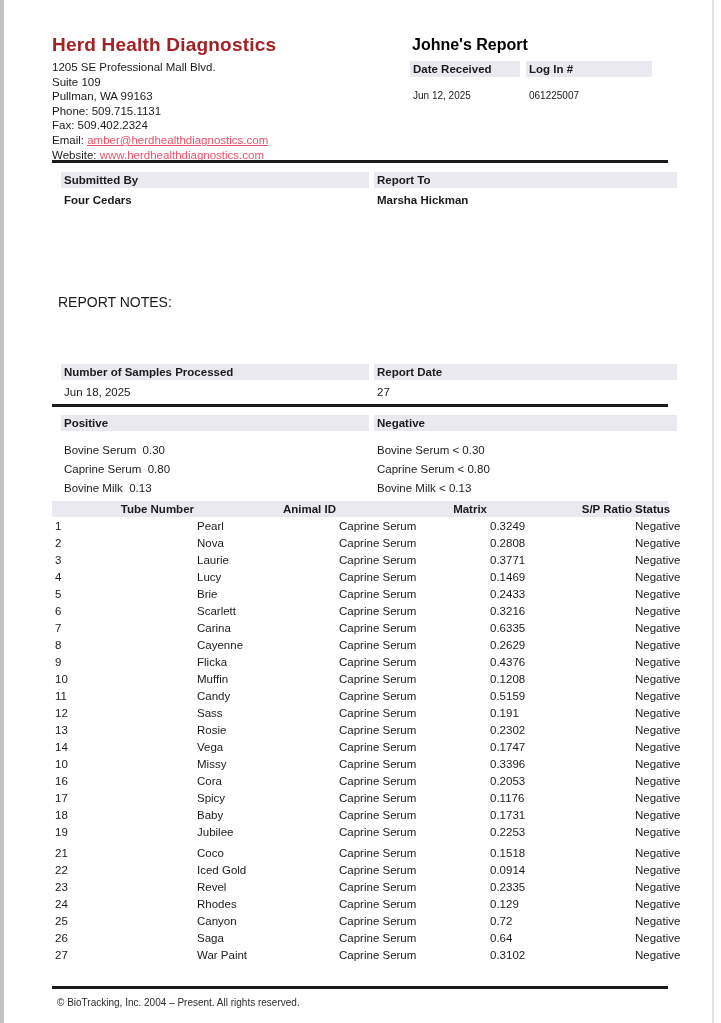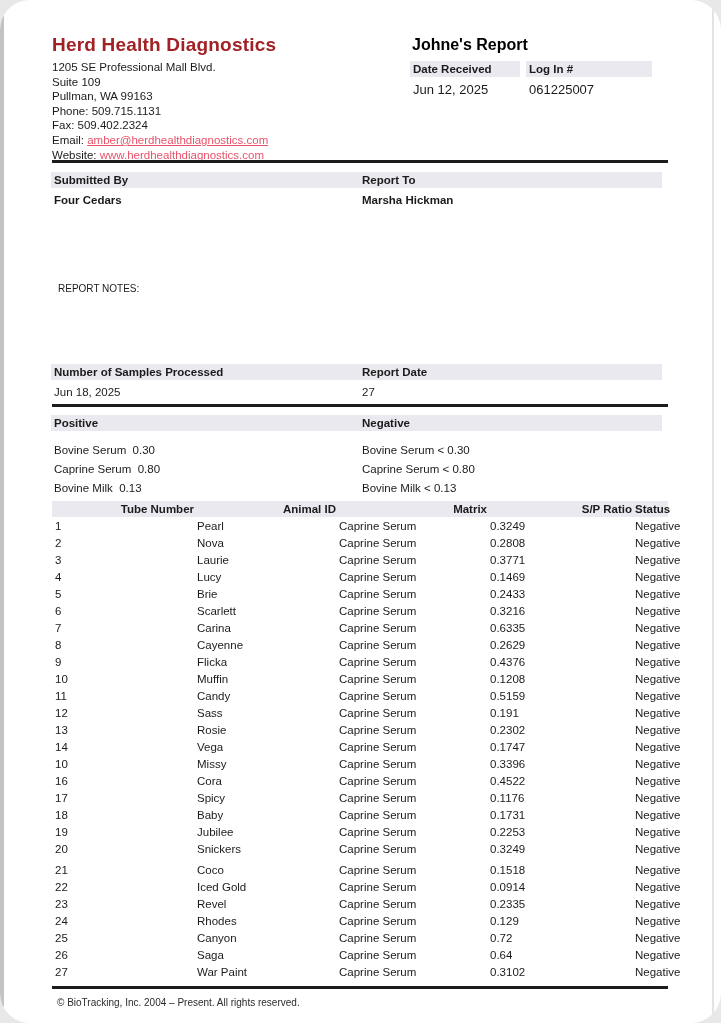--- a/index.html
+++ b/index.html
@@ -1,47 +1,47 @@
 <!DOCTYPE html>
 <html><head>
 <meta charset="utf-8">
 <style>
   html,body{margin:0;padding:0;background:#e8e8e8;}
   .page{
     position:relative;width:721px;height:1023px;background:#ffffff;
     font-family:"Liberation Sans","DejaVu Sans",sans-serif;color:#1b1b1b;
-    overflow:hidden;margin:0 auto;border-radius:30px;
+    overflow:hidden;margin:0 auto;
   }
   .edge-left{position:absolute;left:0;top:0;width:4px;height:1023px;background:#c3c3c3;}
   .edge-right{position:absolute;left:712px;top:0;width:2px;height:1023px;background:#e3e3e5;}
 
   
   .clinic{position:absolute;left:52px;top:34px;width:370px;}
   .clinic h1{margin:0 0 4px 0;font-size:19px;font-weight:bold;color:var(--brand-red);letter-spacing:.2px;}
   .clinic .line{font-size:11.5px;line-height:14.6px;}
   .clinic a{color:var(--link-red);text-decoration:underline;cursor:pointer;}
 
   
   .report-head{position:absolute;left:410px;top:36px;width:242px;}
   .report-head .title{font-size:16px;font-weight:bold;margin:0 0 7px 2px;color:#000;}
   .mini-grid{display:grid;grid-template-columns:110px 126px;column-gap:6px;}
   .bar-cell{background:var(--bar-gray);font-size:11.5px;font-weight:bold;padding:2px 0 2px 3px;}
-  .val-cell{font-size:13px;padding:5px 0 0 3px;}
+  .val-cell{font-size:10px;padding:5px 0 0 3px;margin-top:8px;}
 
   .rule{position:absolute;left:52px;width:616px;height:2.5px;background:#1c1c1c;}
   .rule1{top:160px;} .rule2{top:404px;} .rule3{top:986px;}
 
   
-  .two-col{position:absolute;left:51px;width:616px;display:grid;grid-template-columns:308px 303px;}
+  .two-col{position:absolute;left:61px;width:616px;display:grid;grid-template-columns:308px 303px;column-gap:5px;}
   .sec-submitted{top:172px;} .sec-dates{top:364px;} .sec-thresh{top:415px;}
   .two-col .value{background:none;font-weight:bold;padding:6px 0 0 3px;font-size:11.5px;}
   .thresh-line{font-size:11.5px;line-height:19px;padding-left:3px;white-space:pre;}
   .thresh-body{padding-top:10px;}
 
-  .notes{position:absolute;left:58px;top:283px;font-size:10px;}
+  .notes{position:absolute;left:58px;top:294px;font-size:14px;}
 
   
   .results{position:absolute;left:52px;top:501px;width:616px;border-collapse:collapse;table-layout:fixed;}
   .results col.c1{width:142px;} .results col.c2{width:142px;}
   .results col.c3{width:151px;} .results col.c4{width:145px;} .results col.c5{width:36px;}
   .results th{background:var(--bar-gray);font-size:11.5px;font-weight:bold;text-align:right;padding:2px 0 2px 3px;}
   .results th.num-col,.results td.num-col{text-align:right;padding-right:1px;}
   .results td{font-size:11.5px;height:17px;padding:0 0 0 3px;vertical-align:middle;}
   .results tr.gap-before td{padding-top:4px;}
 
@@ -230,21 +230,21 @@
           <td>10</td>
           <td>Missy</td>
           <td>Caprine Serum</td>
           <td>0.3396</td>
           <td class="num-col">Negative</td>
         </tr>
         <tr>
           <td>16</td>
           <td>Cora</td>
           <td>Caprine Serum</td>
-          <td>0.4522</td>
+          <td>0.2053</td>
           <td class="num-col">Negative</td>
         </tr>
         <tr>
           <td>17</td>
           <td>Spicy</td>
           <td>Caprine Serum</td>
           <td>0.1176</td>
           <td class="num-col">Negative</td>
         </tr>
         <tr>
@@ -252,27 +252,20 @@
           <td>Baby</td>
           <td>Caprine Serum</td>
           <td>0.1731</td>
           <td class="num-col">Negative</td>
         </tr>
         <tr>
           <td>19</td>
           <td>Jubilee</td>
           <td>Caprine Serum</td>
           <td>0.2253</td>
-          <td class="num-col">Negative</td>
-        </tr>
-        <tr>
-          <td>20</td>
-          <td>Snickers</td>
-          <td>Caprine Serum</td>
-          <td>0.3249</td>
           <td class="num-col">Negative</td>
         </tr>
         <tr class="gap-before">
           <td>21</td>
           <td>Coco</td>
           <td>Caprine Serum</td>
           <td>0.1518</td>
           <td class="num-col">Negative</td>
         </tr>
         <tr>

